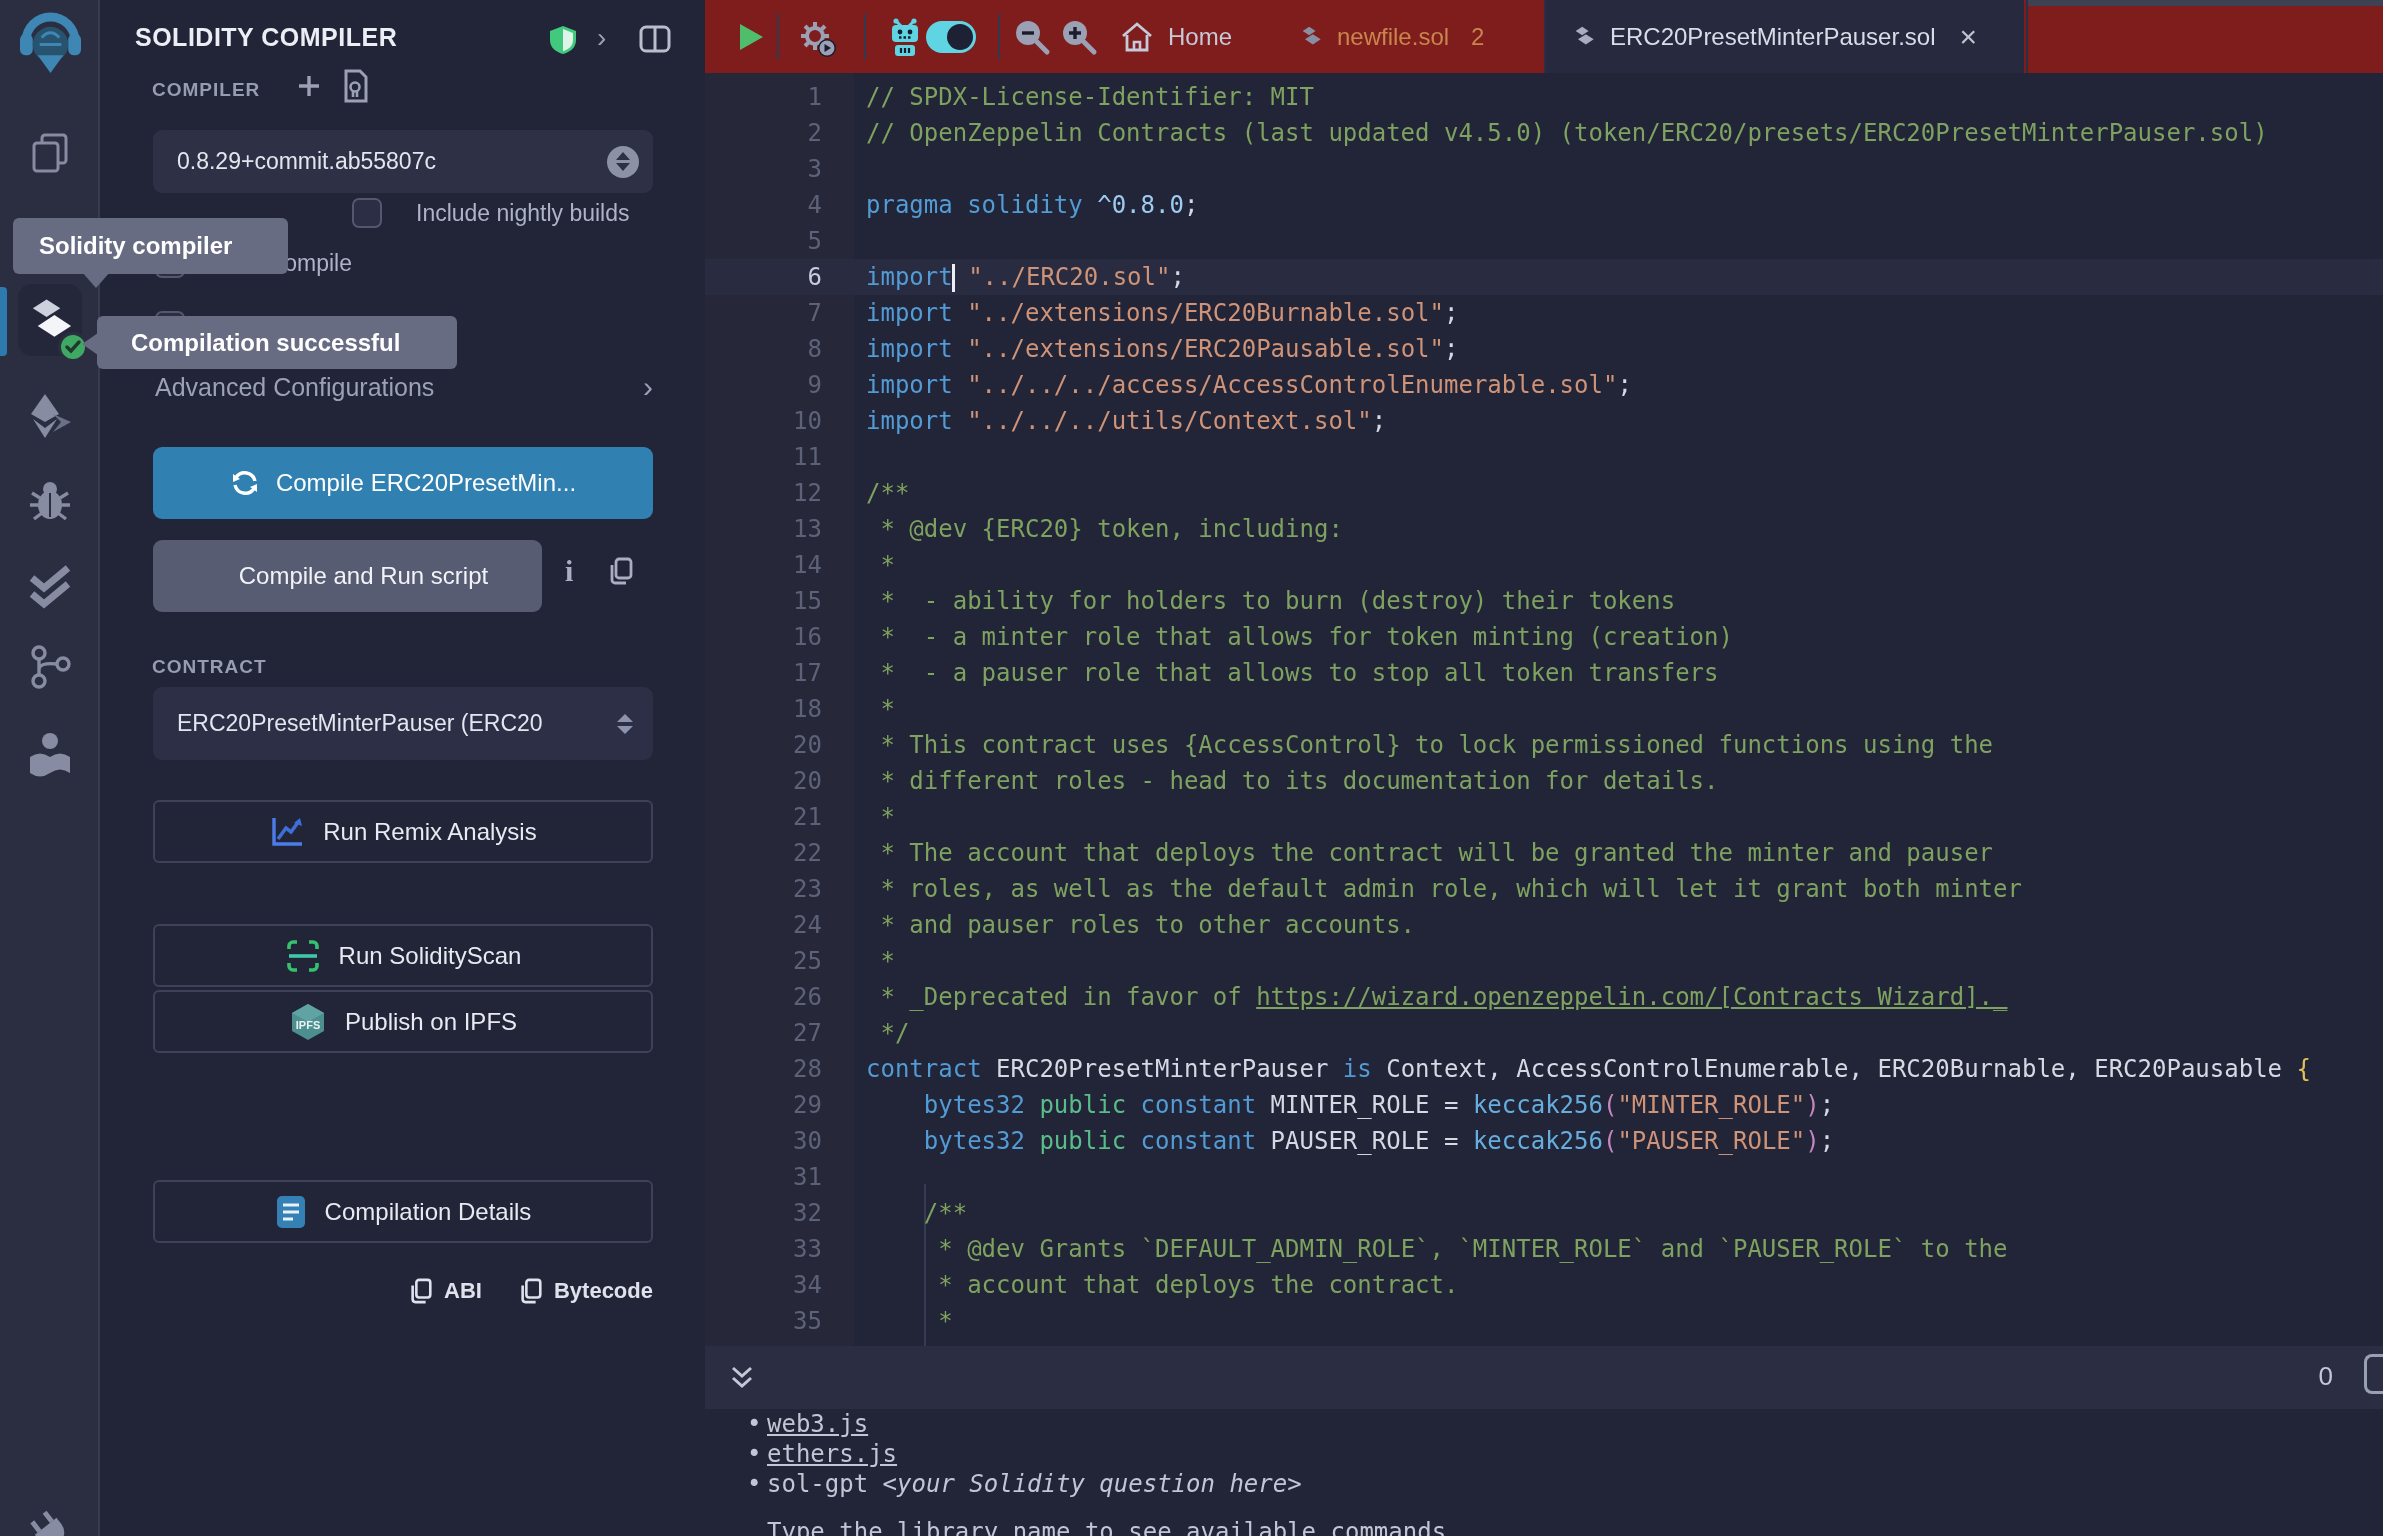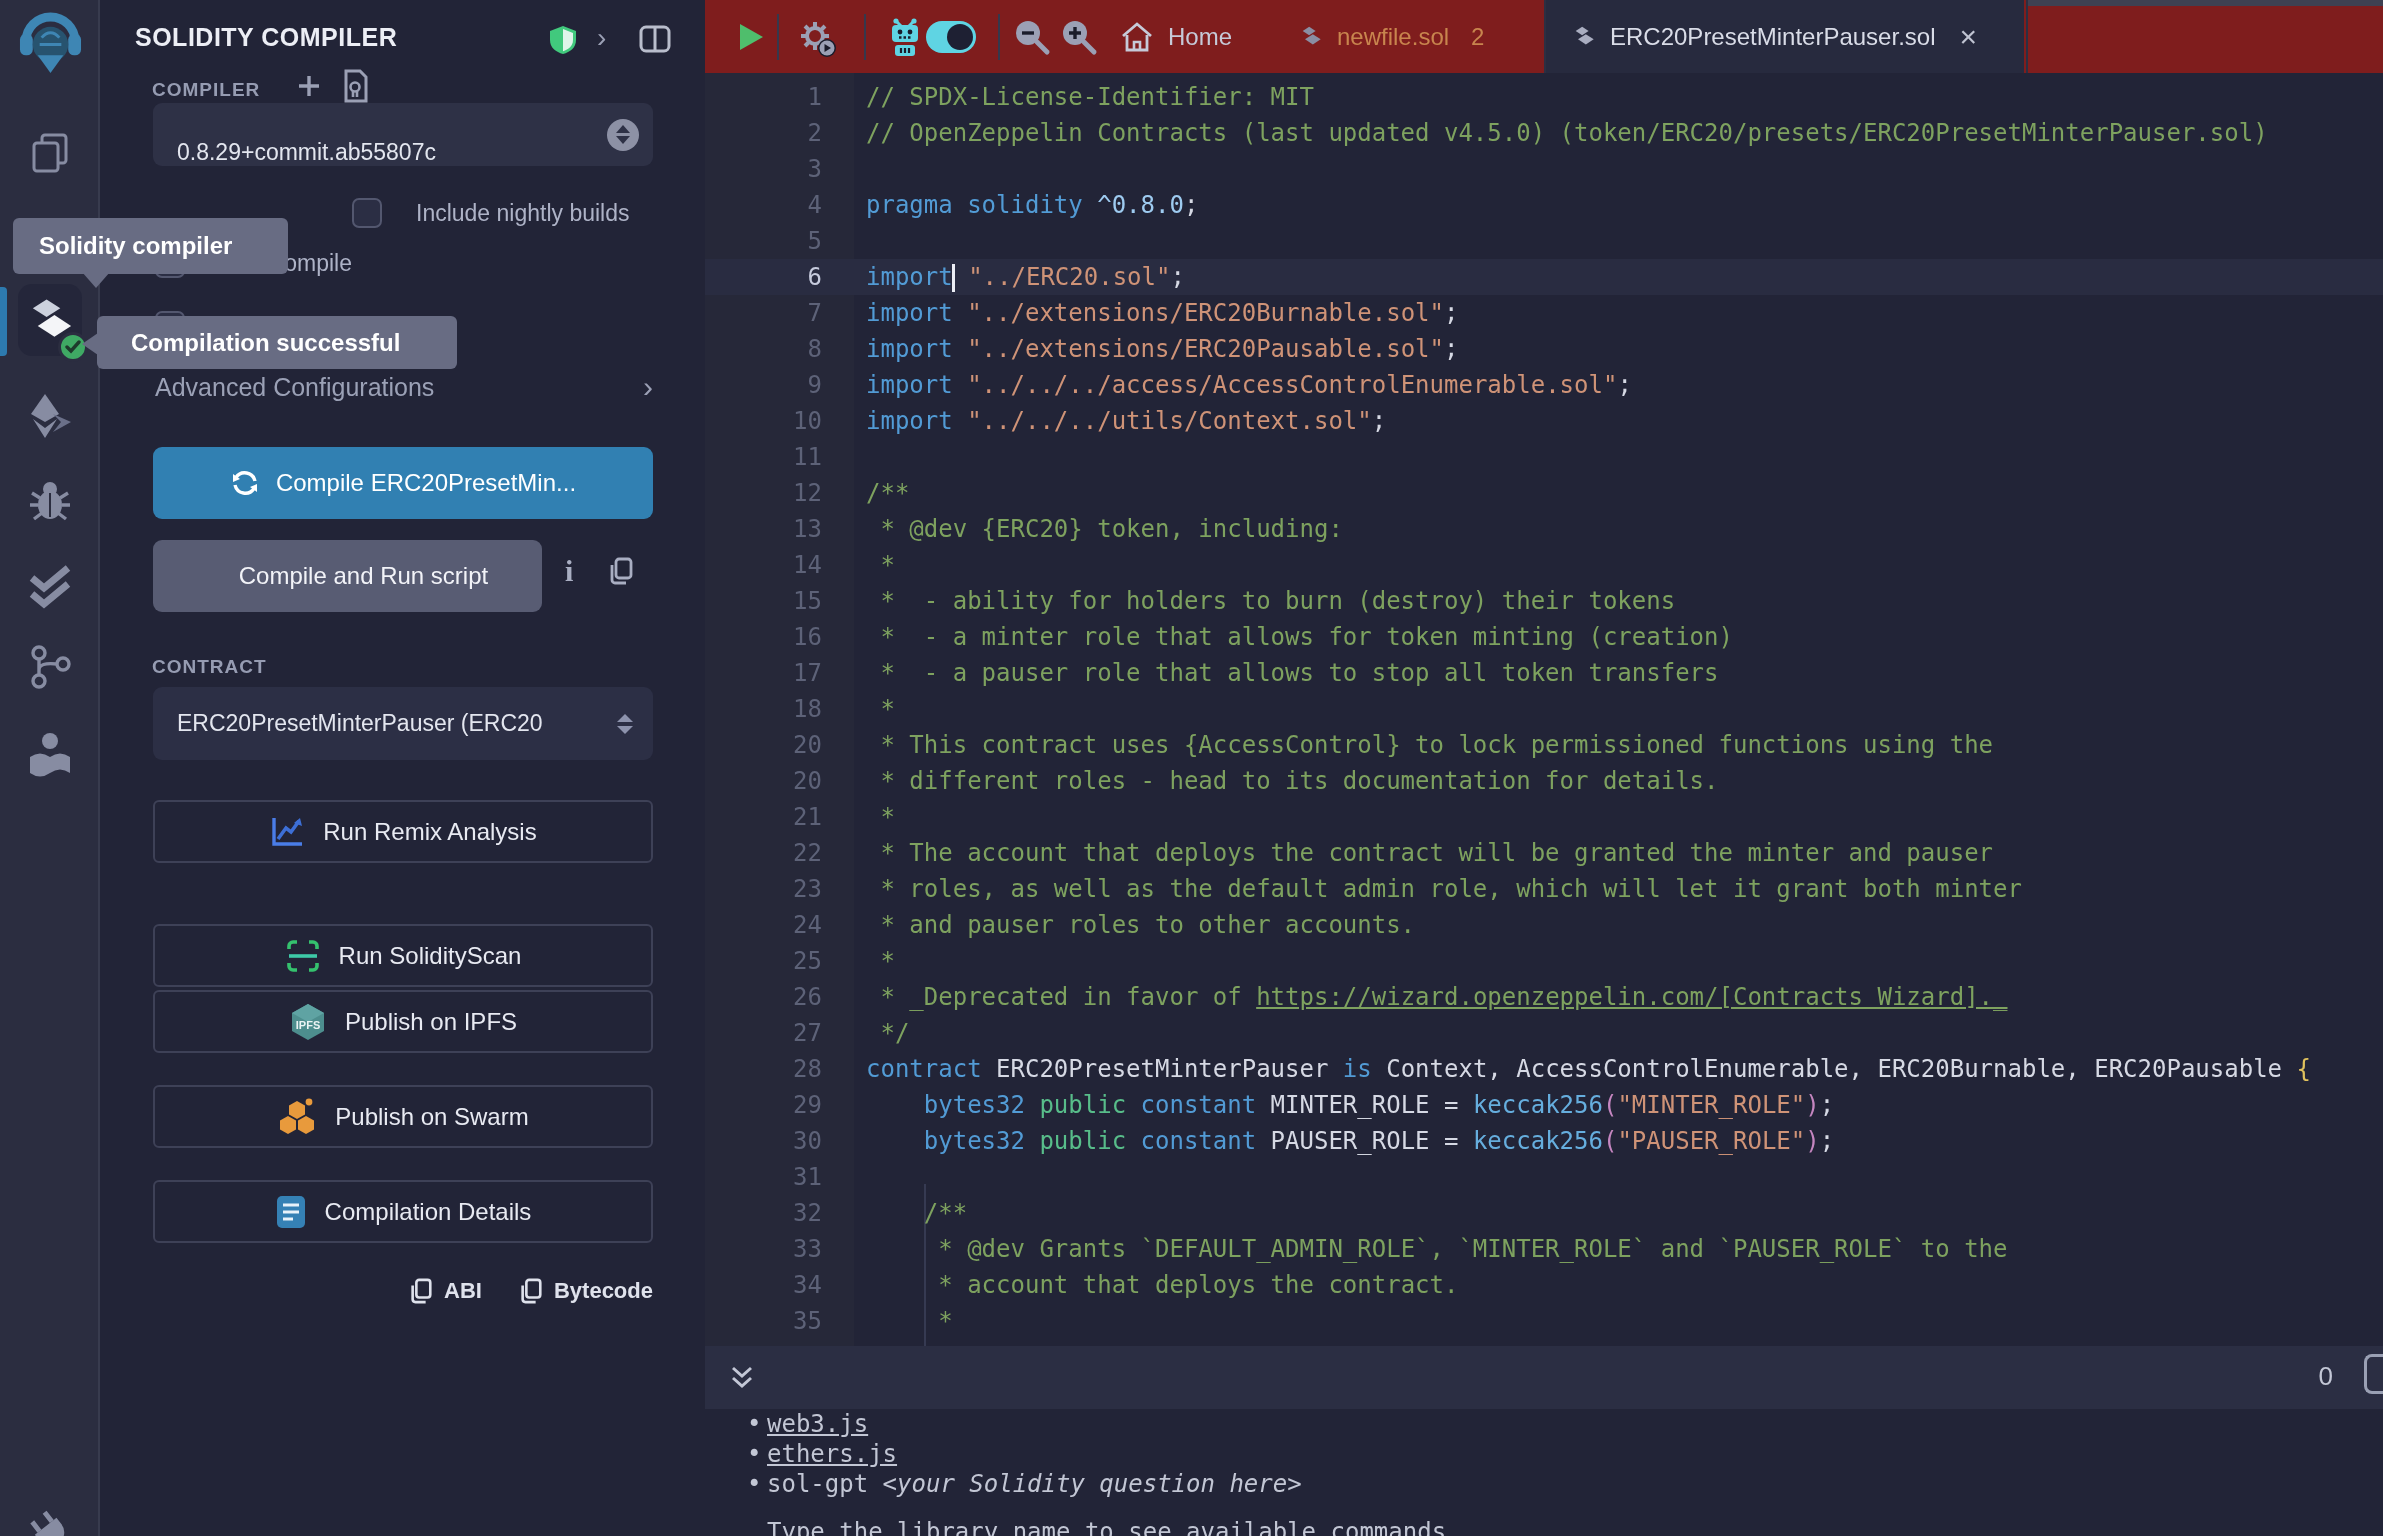--- a/index.html
+++ b/index.html
@@ -225,21 +225,21 @@
       </svg>
   </div>
   <div class="abs" style="left:238px; top:69px;">
     <svg width="30" height="34" viewBox="0 0 30 34">
       <path d="M6 2 h14 l6 6 v24 h-20 Z" fill="none" stroke="#9ba0b5" stroke-width="3"></path>
       <circle cx="15" cy="18" r="4.5" fill="none" stroke="#9ba0b5" stroke-width="2.6"></circle>
       <path d="M13 22 v6 M17 22 v6" stroke="#9ba0b5" stroke-width="2.6"></path>
     </svg>
   </div>
 
-  <div class="pselect" style="top:103px;align-items:flex-end;">
+  <div class="pselect" style="top:130px;">
     <span>0.8.29+commit.ab55807c</span>
     <span class="spin-circle">
       <span class="tri-up"></span>
         <span class="tri-dn"></span>
     </span>
   </div>
 
   <div class="cbrow" style="left:250px; top:198px;">
     <span class="cbox"></span>
     <span class="cblabel">Include nightly builds</span>
@@ -307,29 +307,20 @@
 
   <button class="btn-outline" style="top:990px;">
     <svg width="38" height="40" viewBox="0 0 38 40">
       <polygon points="19,2 35,11 35,29 19,38 3,29 3,11" fill="#4d8e8e"></polygon>
       <polygon points="19,2 35,11 19,20 3,11" fill="#5fa3a3"></polygon>
       <text x="19" y="27" text-anchor="middle" font-size="11" font-weight="bold" fill="#eaf4f4" font-family="Liberation Sans, sans-serif">IPFS</text>
     </svg>
     <span>Publish on IPFS</span>
   </button>
 
-  <button class="btn-outline" style="top:1085px;">
-    <svg width="40" height="40" viewBox="0 0 40 40">
-      <polygon points="20,4 28,8.5 28,17.5 20,22 12,17.5 12,8.5" fill="#e89a3c"></polygon>
-      <polygon points="11,19 19,23.5 19,32.5 11,37 3,32.5 3,23.5" fill="#e89a3c"></polygon>
-      <polygon points="29,19 37,23.5 37,32.5 29,37 21,32.5 21,23.5" fill="#e89a3c"></polygon>
-      <circle cx="32" cy="5" r="3.4" fill="#e89a3c"></circle>
-    </svg>
-    <span>Publish on Swarm</span>
-  </button>
 
   <button class="btn-outline" style="top:1180px;">
     <svg width="32" height="36" viewBox="0 0 32 36">
       <rect x="2" y="2" width="28" height="32" rx="5" fill="#3581b5"></rect>
       <path d="M8 11 h16 M8 18 h16 M8 25 h10" stroke="#e8f2fa" stroke-width="3.2"></path>
     </svg>
     <span>Compilation Details</span>
   </button>
 
   <div class="abirow">

